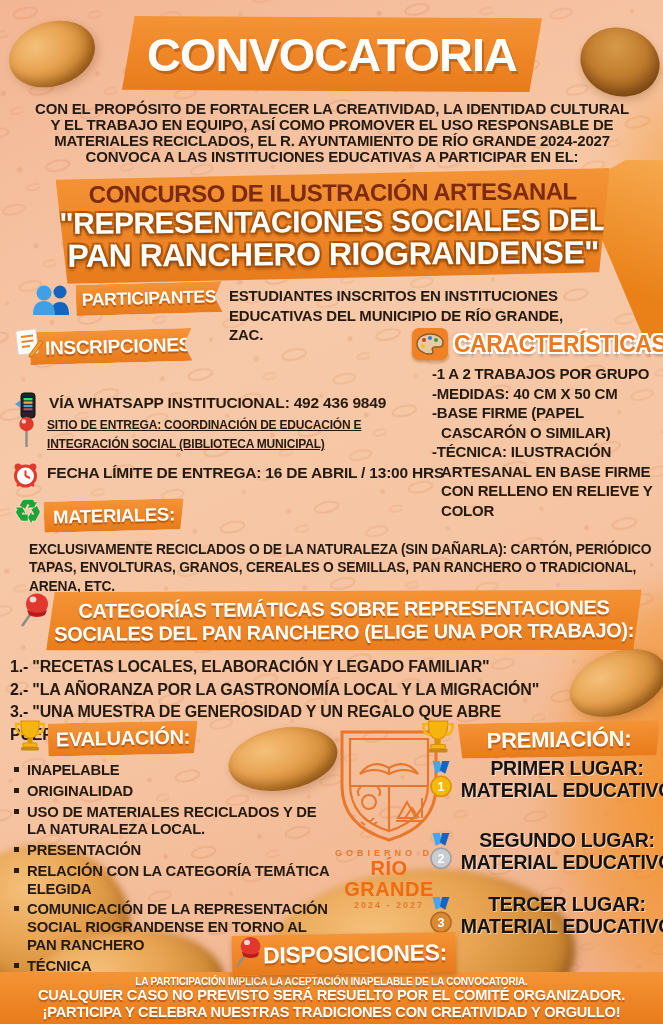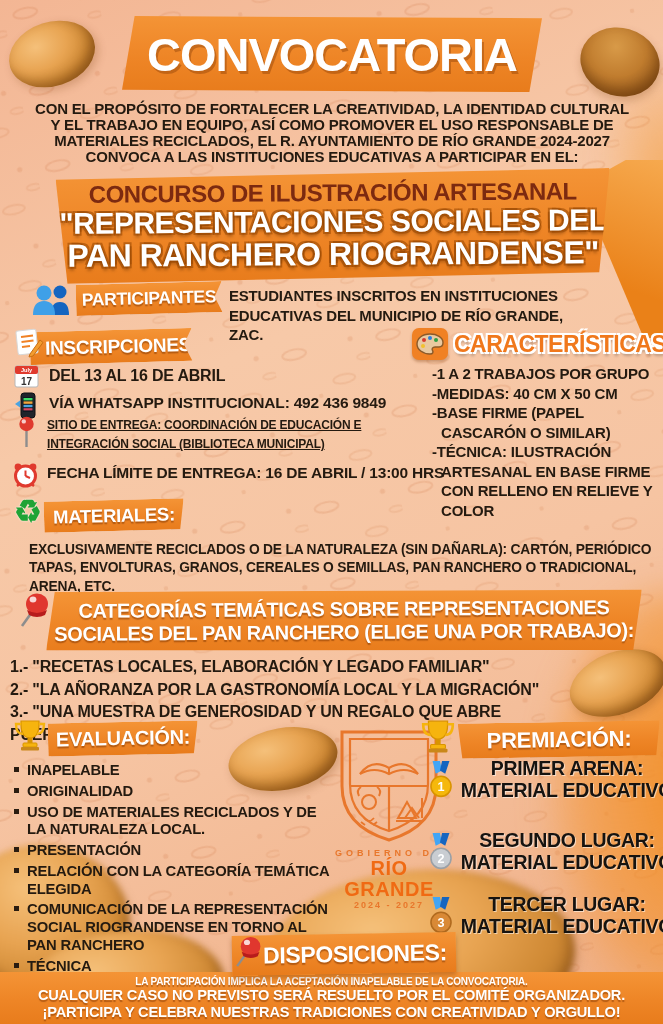--- a/index.html
+++ b/index.html
@@ -102,31 +102,20 @@
   <div class="abs" style="left:14px;top:326px;z-index:4;">
     <svg width="30" height="32" viewBox="0 0 30 32">
       <rect x="3" y="4" width="20" height="24" rx="2" fill="#fff" stroke="#d8d8d8" transform="rotate(-6 13 16)"></rect>
       <line x1="7" y1="11" x2="19" y2="9.6" stroke="#f08124" stroke-width="2"></line>
       <line x1="7.5" y1="16" x2="19.5" y2="14.6" stroke="#f08124" stroke-width="2"></line>
       <line x1="8" y1="21" x2="16" y2="20" stroke="#f08124" stroke-width="2"></line>
       <path d="M16 28 L26 14 L29 16.5 L19 30 L15 31 Z" fill="#f39c2f" stroke="#c96f12" stroke-width="1"></path>
     </svg>
   </div>
 
-  <div class="insc-row" style="left:14px;top:364px;">
-    <span style="margin-right:10px;">
-      <svg width="25" height="25" viewBox="0 0 25 25">
-        <rect x="1" y="2" width="23" height="21" rx="2" fill="#fff" stroke="#b7b7b7"></rect>
-        <rect x="1" y="2" width="23" height="8" rx="2" fill="#e03a2e"></rect>
-        <text x="12.5" y="8.4" text-anchor="middle" font-size="5.6" fill="#fff" font-family="Liberation Sans" font-weight="bold">July</text>
-        <text x="12.5" y="20.5" text-anchor="middle" font-size="10" fill="#333" font-family="Liberation Sans" font-weight="bold">17</text>
-      </svg>
-    </span>
-    <span class="txt" style="font-size:16px;">DEL 13 AL 16 DE ABRIL</span>
-  </div>
 
   <div class="insc-row" style="left:14px;top:392px;">
     <span style="margin-right:9px;">
       <svg width="26" height="27" viewBox="0 0 26 27">
         <path d="M1 12 l5 -3.5 v7 Z" fill="#4aa3e0"></path>
         <rect x="7" y="1" width="14" height="25" rx="3" fill="#20242b" stroke="#0d0f13"></rect>
         <rect x="9" y="5" width="10" height="15" fill="#101820"></rect>
         <rect x="9.5" y="6" width="9" height="2.4" fill="#3ddc68"></rect>
         <rect x="9.5" y="9.4" width="9" height="2.4" fill="#f2a33a"></rect>
         <rect x="9.5" y="12.8" width="9" height="2.4" fill="#4aa3e0"></rect>
@@ -268,21 +257,21 @@
   <div class="prize-row" style="left:428px;top:758px;">
     <span style="margin-right:4px;">
       <svg width="26" height="38" viewBox="0 0 24 36">
         <path d="M4 0 h7 l2 9 L7 12 Z" fill="#42a5f5"></path>
         <path d="M20 0 h-7 l-2 9 5 3 Z" fill="#1565c0"></path>
         <circle cx="12" cy="24" r="9.5" fill="#f5b80c" stroke="#d99400" stroke-width="1.5"></circle>
         <text x="12" y="28.5" text-anchor="middle" font-size="12" fill="#fff" font-family="Liberation Sans" font-weight="bold">1</text>
       </svg>
     </span>
     <span class="prize-text">
-      <span>PRIMER ARENA:</span><br>
+      <span>PRIMER LUGAR:</span><br>
       <span>MATERIAL EDUCATIVO</span>
     </span>
   </div>
 
   <div class="prize-row" style="left:428px;top:830px;">
     <span style="margin-right:4px;">
       <svg width="26" height="38" viewBox="0 0 24 36">
         <path d="M4 0 h7 l2 9 L7 12 Z" fill="#42a5f5"></path>
         <path d="M20 0 h-7 l-2 9 5 3 Z" fill="#1565c0"></path>
         <circle cx="12" cy="24" r="9.5" fill="#c9cdd2" stroke="#9aa0a6" stroke-width="1.5"></circle>

